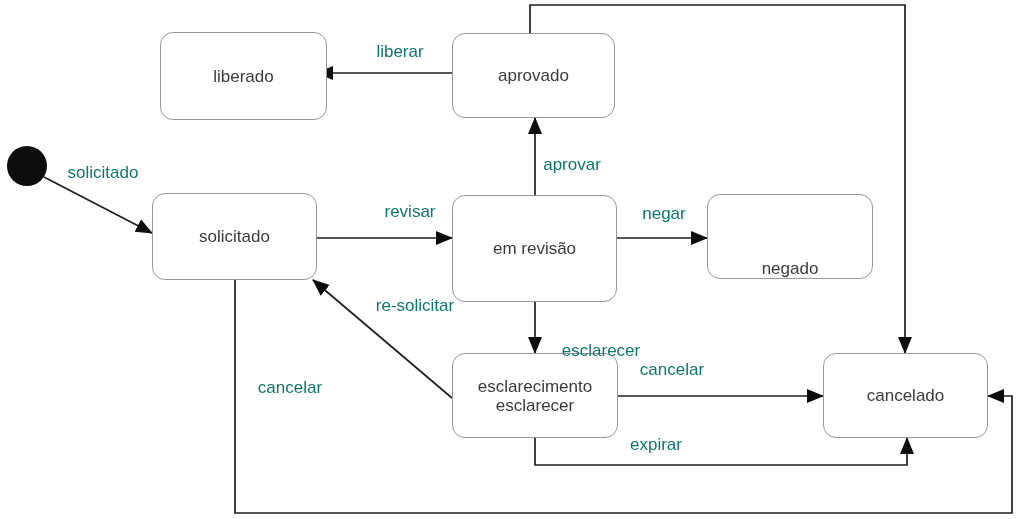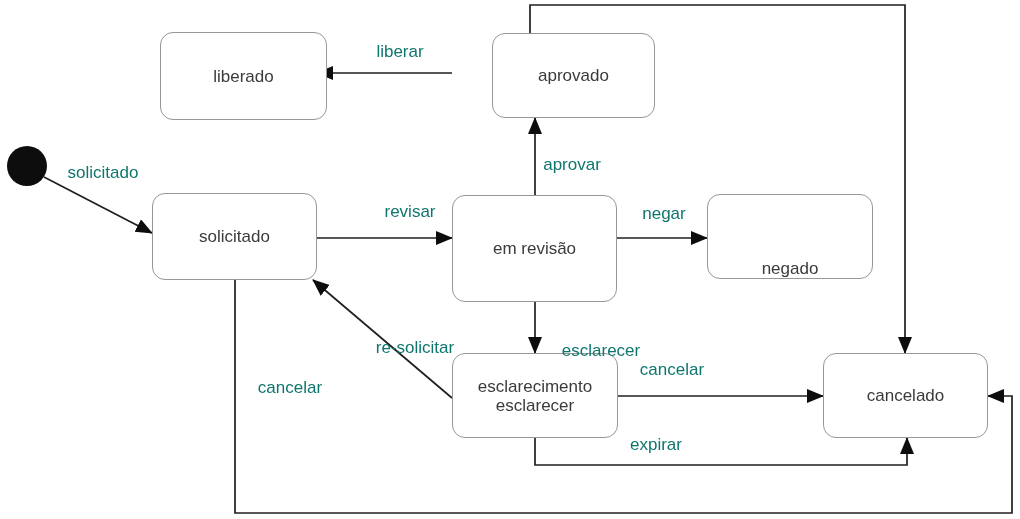--- a/index.html
+++ b/index.html
@@ -53,34 +53,34 @@
   }
   .edge-label {
     position: absolute;
     transform: translate(-50%, -50%);
     font-size: 17px;
     color: #0f766e;
     white-space: nowrap;
   }
   
   #st-liberado   { left: 160px; top: 32px;  width: 167px; height: 88px; align-items: center; }
-  #st-aprovado   { left: 452px; top: 33px;  width: 163px; height: 85px; margin-left: 40px; }
+  #st-aprovado   { left: 452px; top: 33px;  width: 163px; height: 85px; }
   #st-solicitado { left: 152px; top: 193px; width: 165px; height: 87px; }
   #st-em-revisao { left: 452px; top: 195px; width: 165px; height: 107px; }
   #st-negado     { left: 707px; top: 194px; width: 166px; height: 85px; align-items: flex-end; }
   #st-esclarecimento { left: 452px; top: 353px; width: 166px; height: 85px; }
   #st-cancelado  { left: 823px; top: 353px; width: 165px; height: 85px; }
   
   #lb-solicitar    { left: 103px; top: 173px; }
   #lb-revisar      { left: 371px; top: 212px; margin-left: 39px; }
   #lb-aprovar      { left: 572px; top: 165px; }
   #lb-liberar      { left: 400px; top: 52px;  }
   #lb-negar        { left: 664px; top: 214px; }
   #lb-esclarecer   { left: 601px; top: 320px; margin-top: 31px; }
-  #lb-re-solicitar { left: 415px; top: 306px; margin-top: 42px; }
+  #lb-re-solicitar { left: 415px; top: 306px; }
   #lb-cancelar-esc { left: 672px; top: 370px; }
   #lb-expirar      { left: 656px; top: 445px; }
   #lb-cancelar-sol { left: 290px; top: 388px; }
 </style>
 </head>
 <body>
 
 <div class="canvas">
 
   <svg class="edges-layer" viewBox="0 0 1020 519" xmlns="http://www.w3.org/2000/svg">

